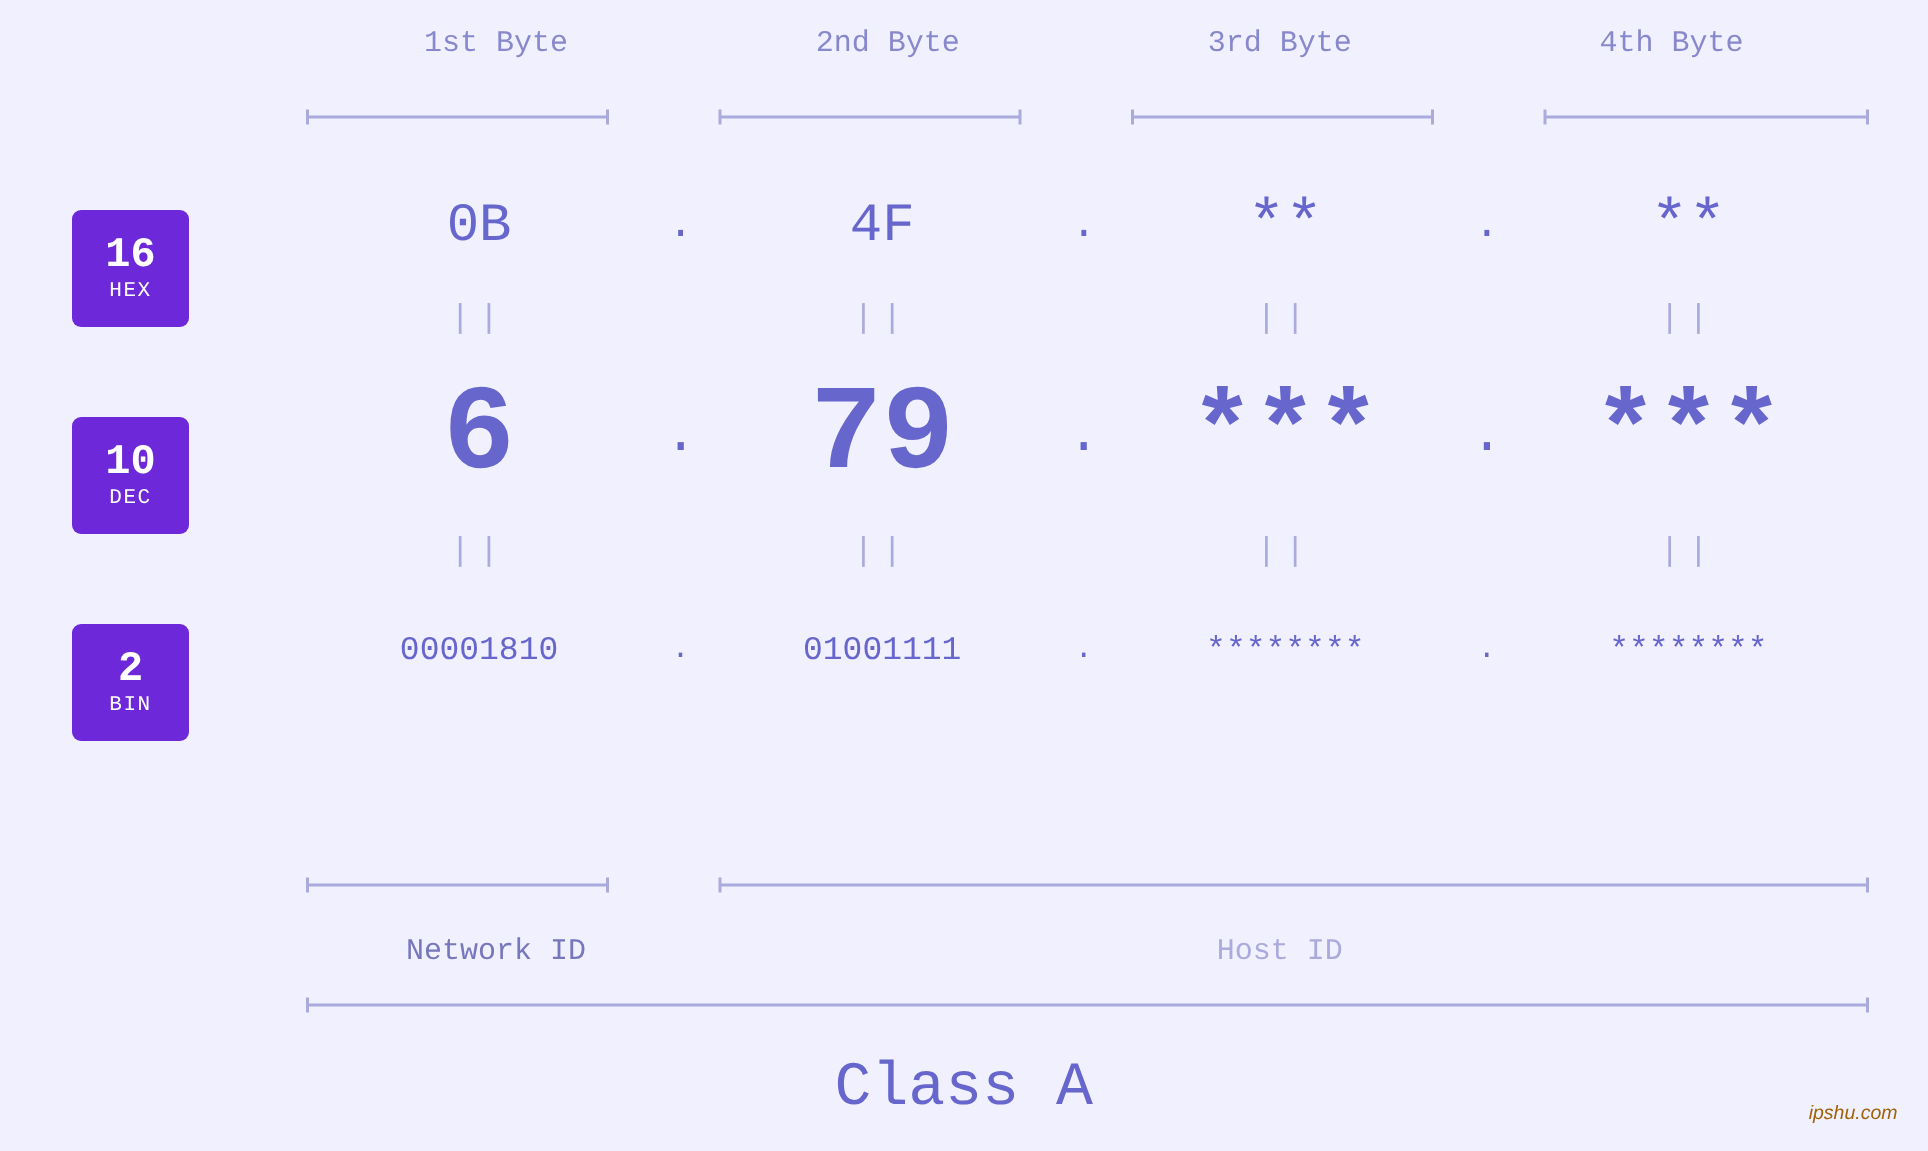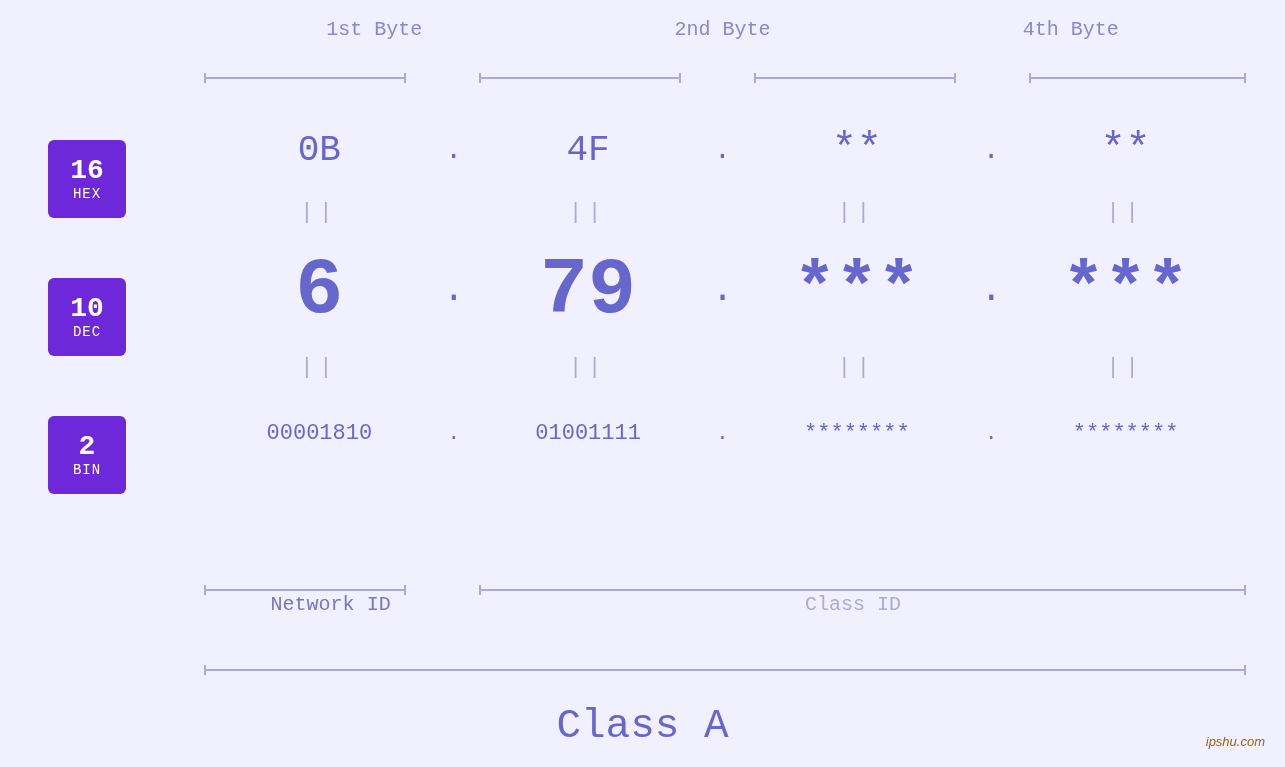--- a/index.html
+++ b/index.html
@@ -206,20 +206,21 @@
     <line x1="1245" y1="585" x2="1245" y2="595" stroke="#aaaadd" stroke-width="2"></line>
 
     <line x1="205" y1="670" x2="1245" y2="670" stroke="#aaaadd" stroke-width="2"></line>
     <line x1="205" y1="665" x2="205" y2="675" stroke="#aaaadd" stroke-width="2"></line>
     <line x1="1245" y1="665" x2="1245" y2="675" stroke="#aaaadd" stroke-width="2"></line>
   </svg>
 
   <div style="position:absolute; top:18px; left:200px; right:40px; display:flex;">
     <div class="byte-header">1st Byte</div>
     <div class="byte-header">2nd Byte</div>
+    <div class="byte-header">3rd Byte</div>
     <div class="byte-header">4th Byte</div>
   </div>
 
   <div class="base-badges">
     <div class="badge">
       <span class="badge-number">16</span>
       <span class="badge-label">HEX</span>
     </div>
     <div class="badge">
       <span class="badge-number">10</span>
@@ -274,22 +275,22 @@
   <div style="position:absolute; top:393px; left:200px; right:40px; display:flex; align-items:center; height:80px;">
     <div class="cell bin-value">00001810</div>
     <div class="dot-cell" style="font-size:20px;">.</div>
     <div class="cell bin-value">01001111</div>
     <div class="dot-cell" style="font-size:20px;">.</div>
     <div class="cell asterisk-bin">********</div>
     <div class="dot-cell" style="font-size:20px;">.</div>
     <div class="cell asterisk-bin">********</div>
   </div>
 
-  <div style="position:absolute; top:593px; left:200px; right:40px; display:flex;">
+  <div style="position:absolute; top:623px; left:200px; right:40px; display:flex;">
     <div class="network-id-label">Network ID</div>
-    <div class="host-id-label">Class ID</div>
+    <div class="host-id-label">Host ID</div>
   </div>
 
   <div class="class-label">Class A</div>
 
   <div class="watermark">ipshu.com</div>
 
 </div>
 
 </body></html>

